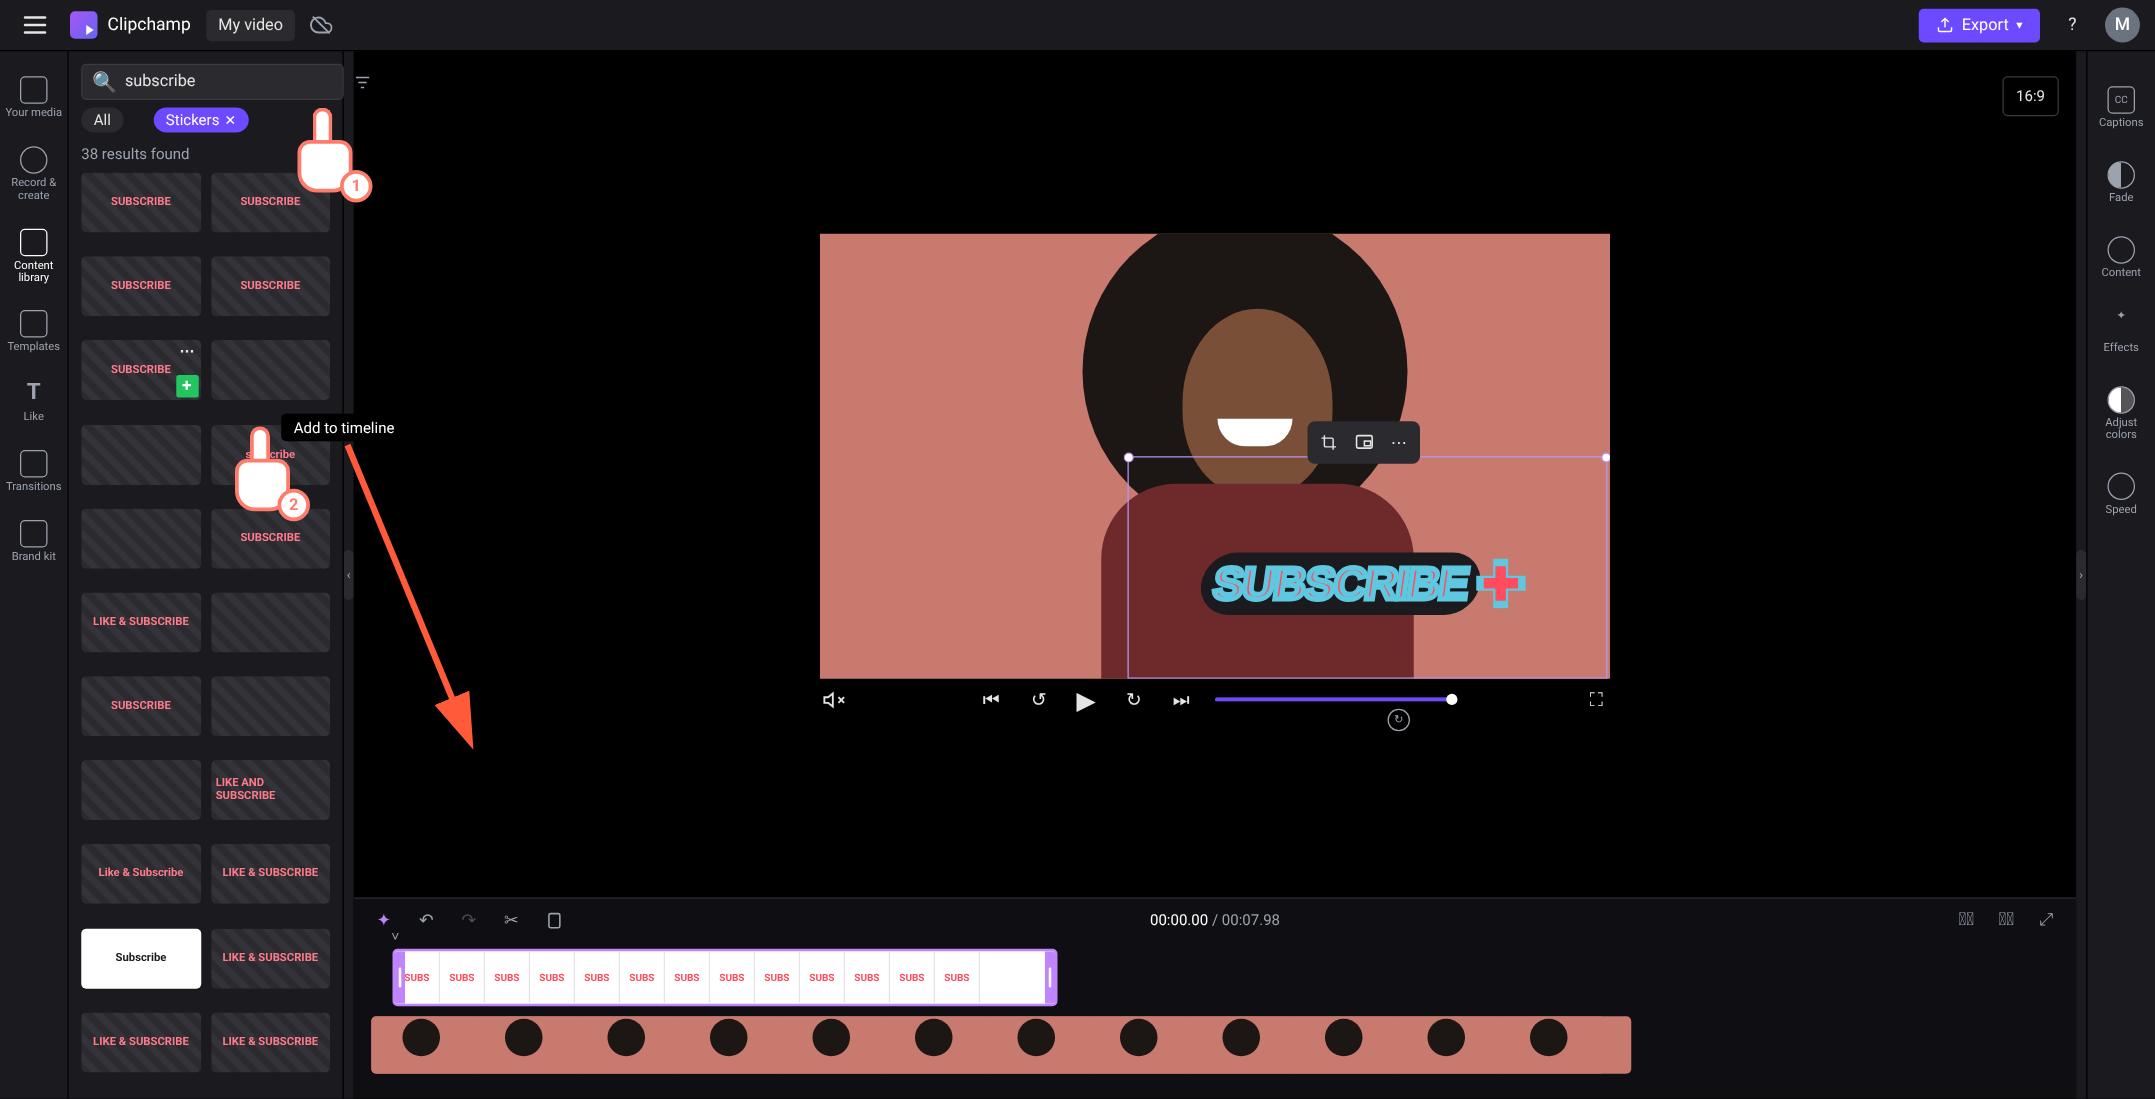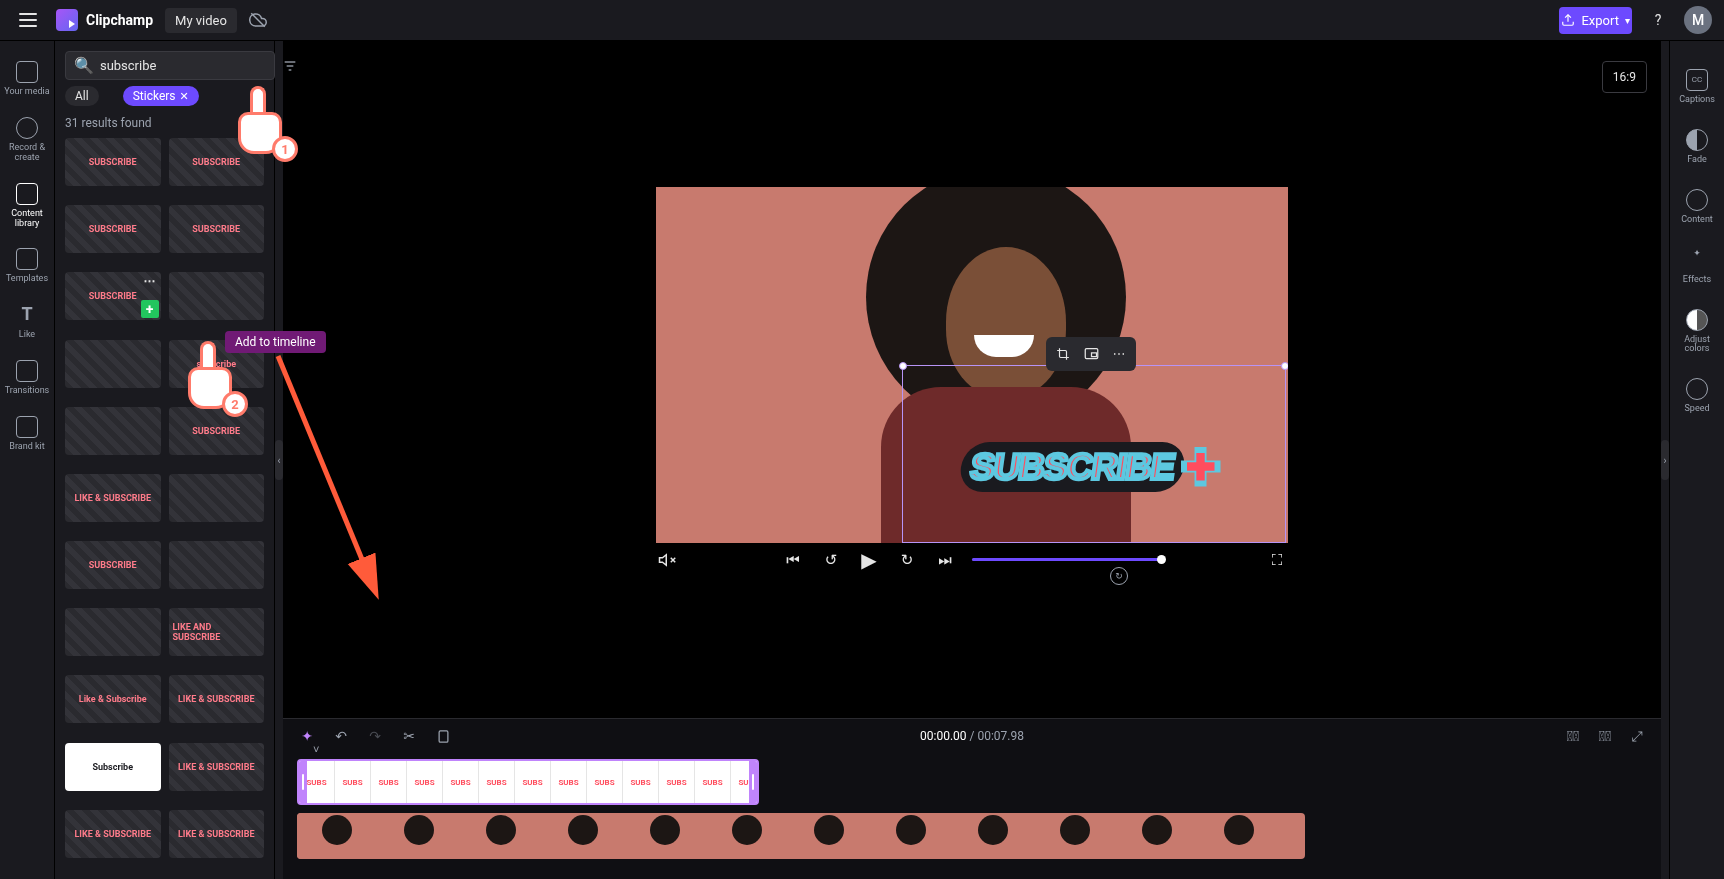--- a/index.html
+++ b/index.html
@@ -15,25 +15,25 @@
   * { box-sizing: border-box; margin: 0; padding: 0; font-family: -apple-system, BlinkMacSystemFont, "Segoe UI", Roboto, sans-serif; }
   body { background: var(--bg-main); color: var(--text-primary); width: 1724px; height: 879px; overflow: hidden; display: flex; flex-direction: column; }
   
   .topbar { height: 41px; background: #1a1a1f; display: flex; align-items: center; padding: 0 12px; gap: 12px; border-bottom: 1px solid #000; }
   .hamburger { width: 32px; height: 32px; display:flex; align-items:center; justify-content:center; cursor:pointer; }
   .hamburger-icon { width:18px; height:14px; display:flex; flex-direction:column; justify-content:space-between; }
   .hamburger-icon span { height:2px; background:#e5e5e5; border-radius:1px; }
   .logo-block { display:flex; align-items:center; gap:8px; }
   .logo-square { width:22px; height:22px; background: linear-gradient(135deg,#a855f7,#6366f1); border-radius:4px; position:relative; }
   .logo-square::after { content:""; position:absolute; right:3px; bottom:3px; width:0;height:0;border-left:6px solid #fff;border-top:4px solid transparent;border-bottom:4px solid transparent; }
-  .logo-text { font-size:14px; font-weight:700; color:#fff; }
+  .logo-text { font-size:14px; font-weight:400; color:#fff; }
   .project-name-btn { padding:5px 10px; background:#2a2a2f; border-radius:4px; font-size:13px; color:#e5e5e5; }
   .sync-icon { width:18px; height:18px; color:#9ca3af; }
   .topbar-spacer { flex:1; }
-  .export-btn { background: var(--accent-violet); color:#fff; padding:6px 2px; border-radius:4px; font-size:13px; display:flex; align-items:center; gap:6px; }
+  .export-btn { background: var(--accent-violet); color:#fff; padding:6px 14px; border-radius:4px; font-size:13px; display:flex; align-items:center; gap:6px; }
   .help-btn, .avatar { width:28px; height:28px; border-radius:50%; display:flex;align-items:center;justify-content:center; font-size:14px; }
   .help-btn { color:#e5e5e5; }
   .avatar { background:#6b7280; color:#fff; font-weight:500; }
 
   
   .main-row { flex:1; display:flex; min-height:0; }
 
   
   .left-rail { width:55px; background:#1a1a1f; display:flex; flex-direction:column; align-items:center; padding-top:10px; gap:0; border-right:1px solid #000; }
   .rail-item { width:100%; padding:10px 4px; display:flex; flex-direction:column; align-items:center; gap:4px; font-size:9px; color:#9ca3af; cursor:pointer; text-align:center; line-height:1.1; }
@@ -50,21 +50,21 @@
   .chip { padding:3px 10px; border-radius:12px; font-size:12px; background:#2a2a2f; color:#e5e5e5; display:flex; align-items:center; gap:4px;}
   .chip.active { background: var(--accent-violet); color:#fff;border-radius:10px; }
   .results-count { padding:4px 10px 8px; font-size:12px; color:#9ca3af; }
   .sticker-grid { flex:1; overflow-y:auto; padding:0 10px 10px; display:grid; grid-template-columns:1fr 1fr; gap:8px; }
   .sticker-item { height:48px; border-radius:4px; display:flex; align-items:center; justify-content:center; font-size:9px; font-weight:bold; color:#ff7b8a; position:relative; overflow:hidden;
     background-image: linear-gradient(45deg,#2a2a2f 25%,#333339 25%,#333339 50%,#2a2a2f 50%,#2a2a2f 75%,#333339 75%); background-size:16px 16px; }
   .sticker-item.light { color:#1a1a1f; background:#fff; }
   .sticker-item .txt { background:rgba(0,0,0,0); padding:2px 4px; }
   .sticker-item .more-dots { position:absolute; top:2px; right:4px; color:#e5e5e5; font-size:12px; letter-spacing:1px; }
   .sticker-item .plus-btn { position:absolute; bottom:2px; right:2px; width:18px;height:18px; background:#22c55e; color:#fff; display:flex;align-items:center;justify-content:center; font-size:14px; border-radius:2px; }
-  .tooltip-add { position:absolute; left:170px; top:290px; background:#701a75; color:#fff; font-size:12px; padding:4px 10px; border-radius:4px; z-index:30; white-space:nowrap; }
+  .tooltip-add { position:absolute; left:170px; top:290px; background:#000000; color:#fff; font-size:12px; padding:4px 10px; border-radius:4px; z-index:30; white-space:nowrap; }
 
   
   .collapse-handle { width:8px; display:flex; align-items:center; justify-content:center; background:#1a1a1f; }
   .collapse-handle .chev { width:12px; height:40px; background:#2a2a2f; border-radius:4px; display:flex;align-items:center;justify-content:center; font-size:10px; color:#9ca3af; }
 
   
   .center-col { flex:1; display:flex; flex-direction:column; min-width:0; background:#000; }
   .stage-area { flex:1; display:flex; flex-direction:column; align-items:center; justify-content:center; position:relative; min-height:0; }
   .stage-toolbar-right { position:absolute; top:20px; right:14px; }
   .aspect-btn { border:1px solid #3a3a40; padding:8px 10px; border-radius:4px; font-size:12px; color:#e5e5e5; }
@@ -217,21 +217,21 @@
           </svg>
       </div>
     </div>
     <div class="chips-row">
       <div class="chip">All</div>
       <div class="chip active">
           <span>Stickers</span>
           <span style="font-size:11px;">✕</span>
         </div>
     </div>
-    <div class="results-count">31 results found</div>
+    <div class="results-count">38 results found</div>
     <div class="sticker-grid" id="sticker-grid">
         <div class="sticker-item">
           <span class="txt">SUBSCRIBE</span>
         </div>
         <div class="sticker-item">
           <span class="txt">SUBSCRIBE</span>
         </div>
         <div class="sticker-item">
           <span class="txt">SUBSCRIBE</span>
         </div>
@@ -409,21 +409,21 @@
         </div>
         <div class="zoom-group">
           <div class="tt-btn">－⃝</div>
           <div class="tt-btn">＋⃝</div>
           <div class="tt-btn">⤢</div>
         </div>
       </div>
       <div class="tracks">
         <div class="chev-down-caret">˅</div>
         <div class="track">
-          <div class="clip sticker" style="left:0; width:462px;">
+          <div class="clip sticker" style="left:17px; width:532px;">
             <div class="handle left"></div>
             <div id="sticker-thumbs" style="display:flex;flex:1;">
                 <div class="thumb">SUBS</div>
                 <div class="thumb">SUBS</div>
                 <div class="thumb">SUBS</div>
                 <div class="thumb">SUBS</div>
                 <div class="thumb">SUBS</div>
                 <div class="thumb">SUBS</div>
                 <div class="thumb">SUBS</div>
                 <div class="thumb">SUBS</div>

